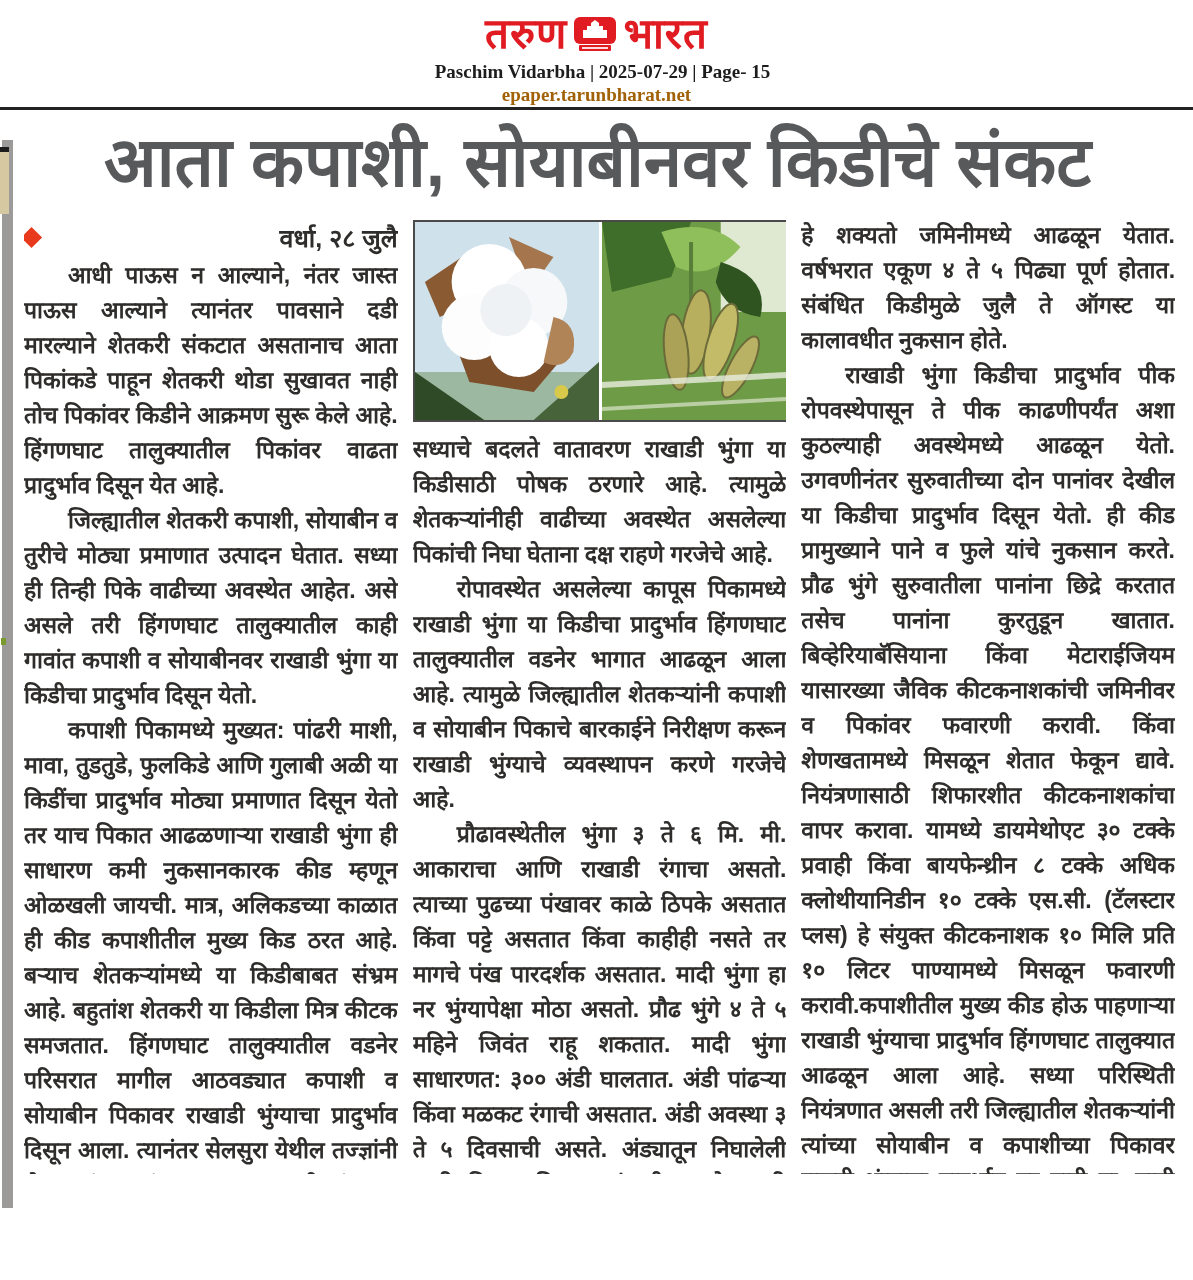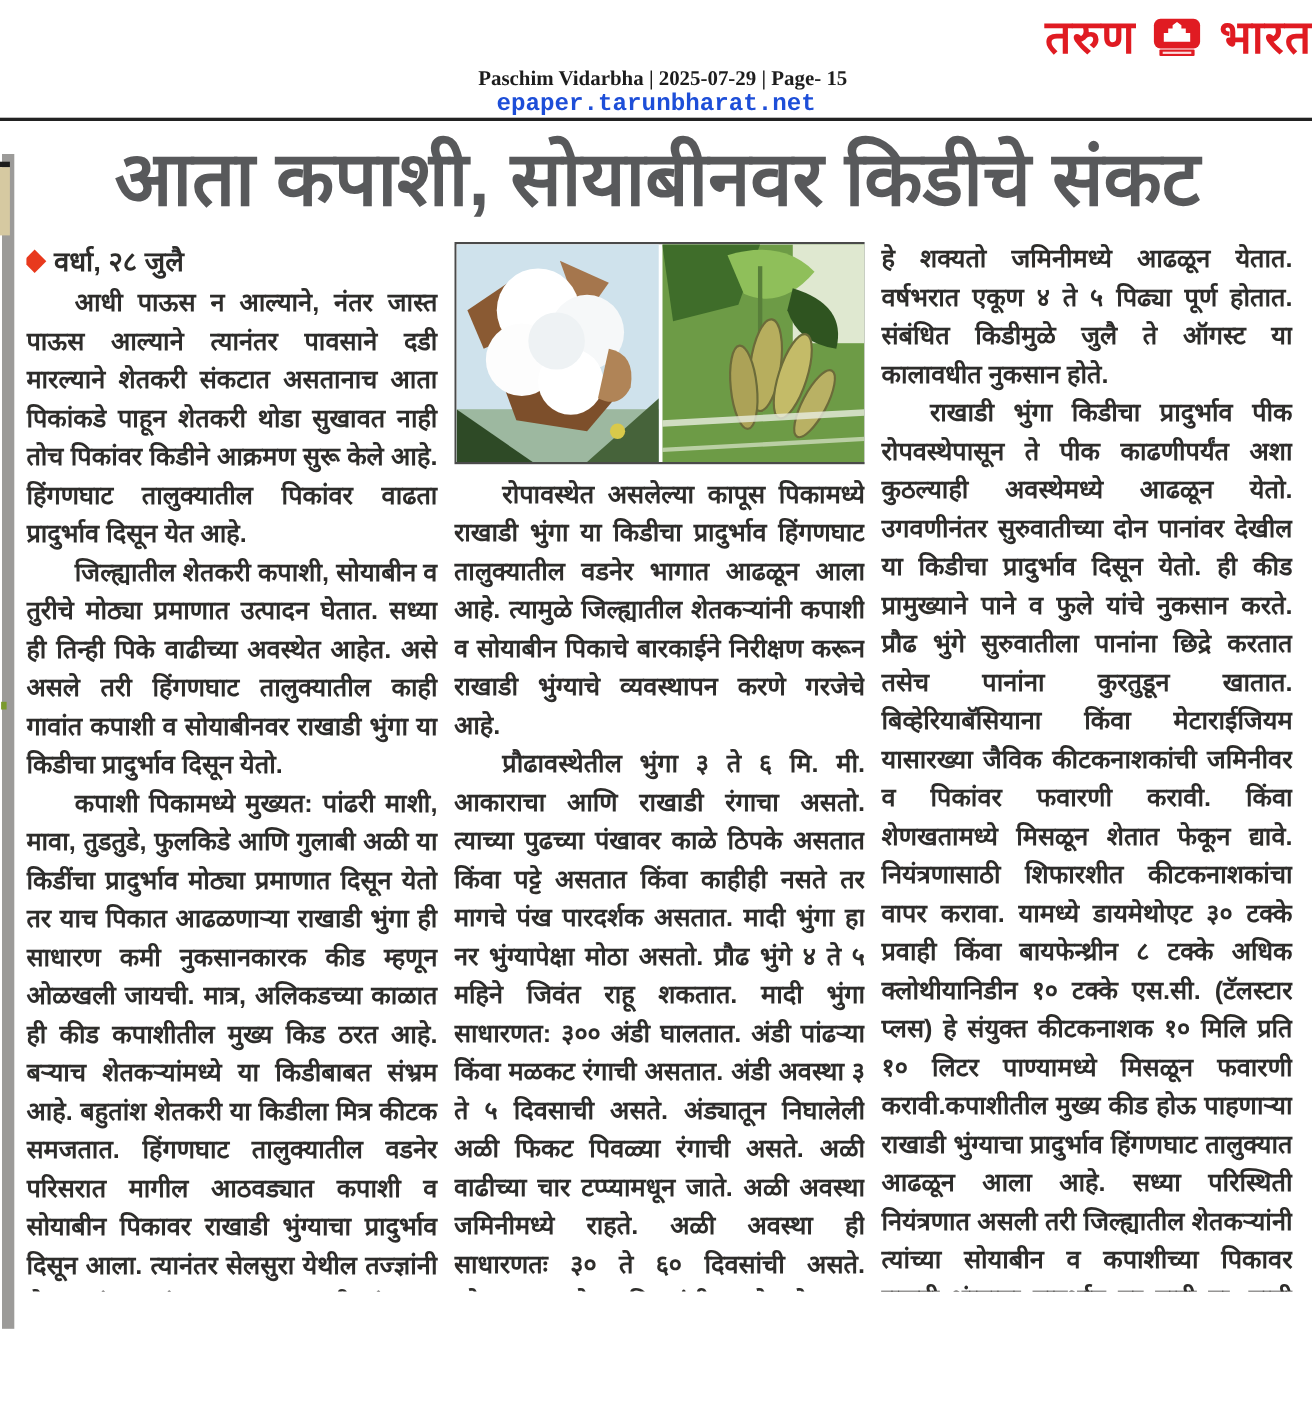--- a/index.html
+++ b/index.html
@@ -9,54 +9,54 @@
     width:1193px; height:1280px;
     margin:0 auto;
     background:#ffffff;
     font-family:"Liberation Sans", sans-serif;
     color:#2e2d2b;
     overflow:hidden;
   }
 
   
   .header { text-align:center; padding-top:10px; border-bottom:3px solid #222; height:110px; }
-  .masthead { display:flex; align-items:center; justify-content:flex-end; gap:16px; height:48px; }
+  .masthead { display:flex; align-items:center; justify-content:center; gap:6px; height:48px; }
   .masthead .word {
     color:#e01b22; font-weight:800; font-size:42px; line-height:44px;
     letter-spacing:1px; font-family:"Liberation Sans", sans-serif;
   }
   .logo-badge { width:44px; height:36px; position:relative; display:inline-block; }
   .meta-line {
     font-family:"Liberation Serif", serif; font-weight:700;
     font-size:19px; color:#1d1d1d; line-height:24px; margin-top:2px;padding-left:12px;
   }
   .url-line {
-    font-family:Liberation Mono, monospace; font-weight:700;
-    font-size:22px; color:#1d4ed8; line-height:22px;
+    font-family:Liberation Serif, serif; font-weight:700;
+    font-size:19px; color:#a16207; line-height:22px;
   }
 
   
   .headline {
     text-align:center;
     font-size:69px; font-weight:800; color:#58595b;
     line-height:1.3; padding:8px 28px 4px 30px;
     letter-spacing:0px; white-space:nowrap;
   }
 
   
   .article {
     display:flex; gap:15px;
     padding:6px 18px 0 24px;
     height:962px; overflow:hidden;
   }
   .col { width:375px; text-align:justify; font-size:23px; line-height:35px; color:#2e2d2b; overflow:hidden; }
   .col p { text-indent:44px;font-weight:bold; }
   .col p.noindent { text-indent:0; }
 
-  .dateline { display:flex; align-items:center; gap:10px; font-weight:700; font-size:25px; line-height:40px; }
+  .dateline { display:flex; align-items:center; gap:10px; font-weight:700; font-size:25px; line-height:40px;justify-content:space-between; }
   .diamond {
     width:15px; height:15px; background:#e8391d; transform:rotate(45deg);
     display:inline-block; flex:0 0 auto;
   }
 
   
   .photo-box {
     width:375px; height:202px; border:2px solid #4a4a4a;
     display:flex; gap:3px; background:#fff; margin:2px 0 10px 0; padding:0;
   }
@@ -154,20 +154,21 @@
               <ellipse cx="95" cy="110" rx="14" ry="42" fill="#b7ae5e" transform="rotate(8 95 110)"></ellipse>
               <ellipse cx="120" cy="120" rx="13" ry="40" fill="#c4bb68" transform="rotate(18 120 120)"></ellipse>
               <ellipse cx="75" cy="130" rx="12" ry="38" fill="#aca257" transform="rotate(-6 75 130)"></ellipse>
               <ellipse cx="140" cy="145" rx="11" ry="34" fill="#b9b164" transform="rotate(28 140 145)"></ellipse>
             </g>
             <path d="M0 160 L186 150 L186 156 L0 166 Z" fill="#e8eee0" opacity="0.8"></path>
             <path d="M0 185 L186 175 L186 179 L0 189 Z" fill="#dce6cc" opacity="0.7"></path>
           </svg>
         </div>
       </div>
+      <p class="noindent">सध्याचे बदलते वातावरण राखाडी भुंगा या किडीसाठी पोषक ठरणारे आहे. त्यामुळे शेतकऱ्यांनीही वाढीच्या अवस्थेत असलेल्या पिकांची निघा घेताना दक्ष राहणे गरजेचे आहे.</p>
       <p>रोपावस्थेत असलेल्या कापूस पिकामध्ये राखाडी भुंगा या किडीचा प्रादुर्भाव हिंगणघाट तालुक्यातील वडनेर भागात आढळून आला आहे. त्यामुळे जिल्ह्यातील शेतकऱ्यांनी कपाशी व सोयाबीन पिकाचे बारकाईने निरीक्षण करून राखाडी भुंग्याचे व्यवस्थापन करणे गरजेचे आहे.</p>
       <p>प्रौढावस्थेतील भुंगा ३ ते ६ मि. मी. आकाराचा आणि राखाडी रंगाचा असतो. त्याच्या पुढच्या पंखावर काळे ठिपके असतात किंवा पट्टे असतात किंवा काहीही नसते तर मागचे पंख पारदर्शक असतात. मादी भुंगा हा नर भुंग्यापेक्षा मोठा असतो. प्रौढ भुंगे ४ ते ५ महिने जिवंत राहू शकतात. मादी भुंगा साधारणत: ३०० अंडी घालतात. अंडी पांढऱ्या किंवा मळकट रंगाची असतात. अंडी अवस्था ३ ते ५ दिवसाची असते. अंड्यातून निघालेली अळी फिकट पिवळ्या रंगाची असते. अळी वाढीच्या चार टप्प्यामधून जाते. अळी अवस्था जमिनीमध्ये राहते. अळी अवस्था ही साधारणतः ३० ते ६० दिवसांची असते. कोषावस्था ७ ते १० दिवसांची असते. कोष</p>
     </div>
 
     <div class="col">
       <p class="noindent">हे शक्यतो जमिनीमध्ये आढळून येतात. वर्षभरात एकूण ४ ते ५ पिढ्या पूर्ण होतात. संबंधित किडीमुळे जुलै ते ऑगस्ट या कालावधीत नुकसान होते.</p>
       <p>राखाडी भुंगा किडीचा प्रादुर्भाव पीक रोपवस्थेपासून ते पीक काढणीपर्यंत अशा कुठल्याही अवस्थेमध्ये आढळून येतो. उगवणीनंतर सुरुवातीच्या दोन पानांवर देखील या किडीचा प्रादुर्भाव दिसून येतो. ही कीड प्रामुख्याने पाने व फुले यांचे नुकसान करते. प्रौढ भुंगे सुरुवातीला पानांना छिद्रे करतात तसेच पानांना कुरतुडून खातात. बिव्हेरियाबॅसियाना किंवा मेटाराईजियम यासारख्या जैविक कीटकनाशकांची जमिनीवर व पिकांवर फवारणी करावी. किंवा शेणखतामध्ये मिसळून शेतात फेकून द्यावे. नियंत्रणासाठी शिफारशीत कीटकनाशकांचा वापर करावा. यामध्ये डायमेथोएट ३० टक्के प्रवाही किंवा बायफेन्थ्रीन ८ टक्के अधिक क्लोथीयानिडीन १० टक्के एस.सी. (टॅलस्टार प्लस) हे संयुक्त कीटकनाशक १० मिलि प्रति १० लिटर पाण्यामध्ये मिसळून फवारणी करावी.कपाशीतील मुख्य कीड होऊ पाहणाऱ्या राखाडी भुंग्याचा प्रादुर्भाव हिंगणघाट तालुक्यात आढळून आला आहे. सध्या परिस्थिती नियंत्रणात असली तरी जिल्ह्यातील शेतकऱ्यांनी त्यांच्या सोयाबीन व कपाशीच्या पिकावर राखडी भुंग्याचा प्रादुर्भाव तर नाही ना, याची शहानिशा करावी. प्रादुर्भाव आढळल्यास वेळीच व्यवस्थापन करावे, असे आवाहन वरिष्ठ शास्त्रज्ञ व प्रमुख कृषी विज्ञान केंद्राचे वरिष्ठ शास्त्रज्ञ जीवन कातोरे यांनी केले</p>
 
     </div>
 

